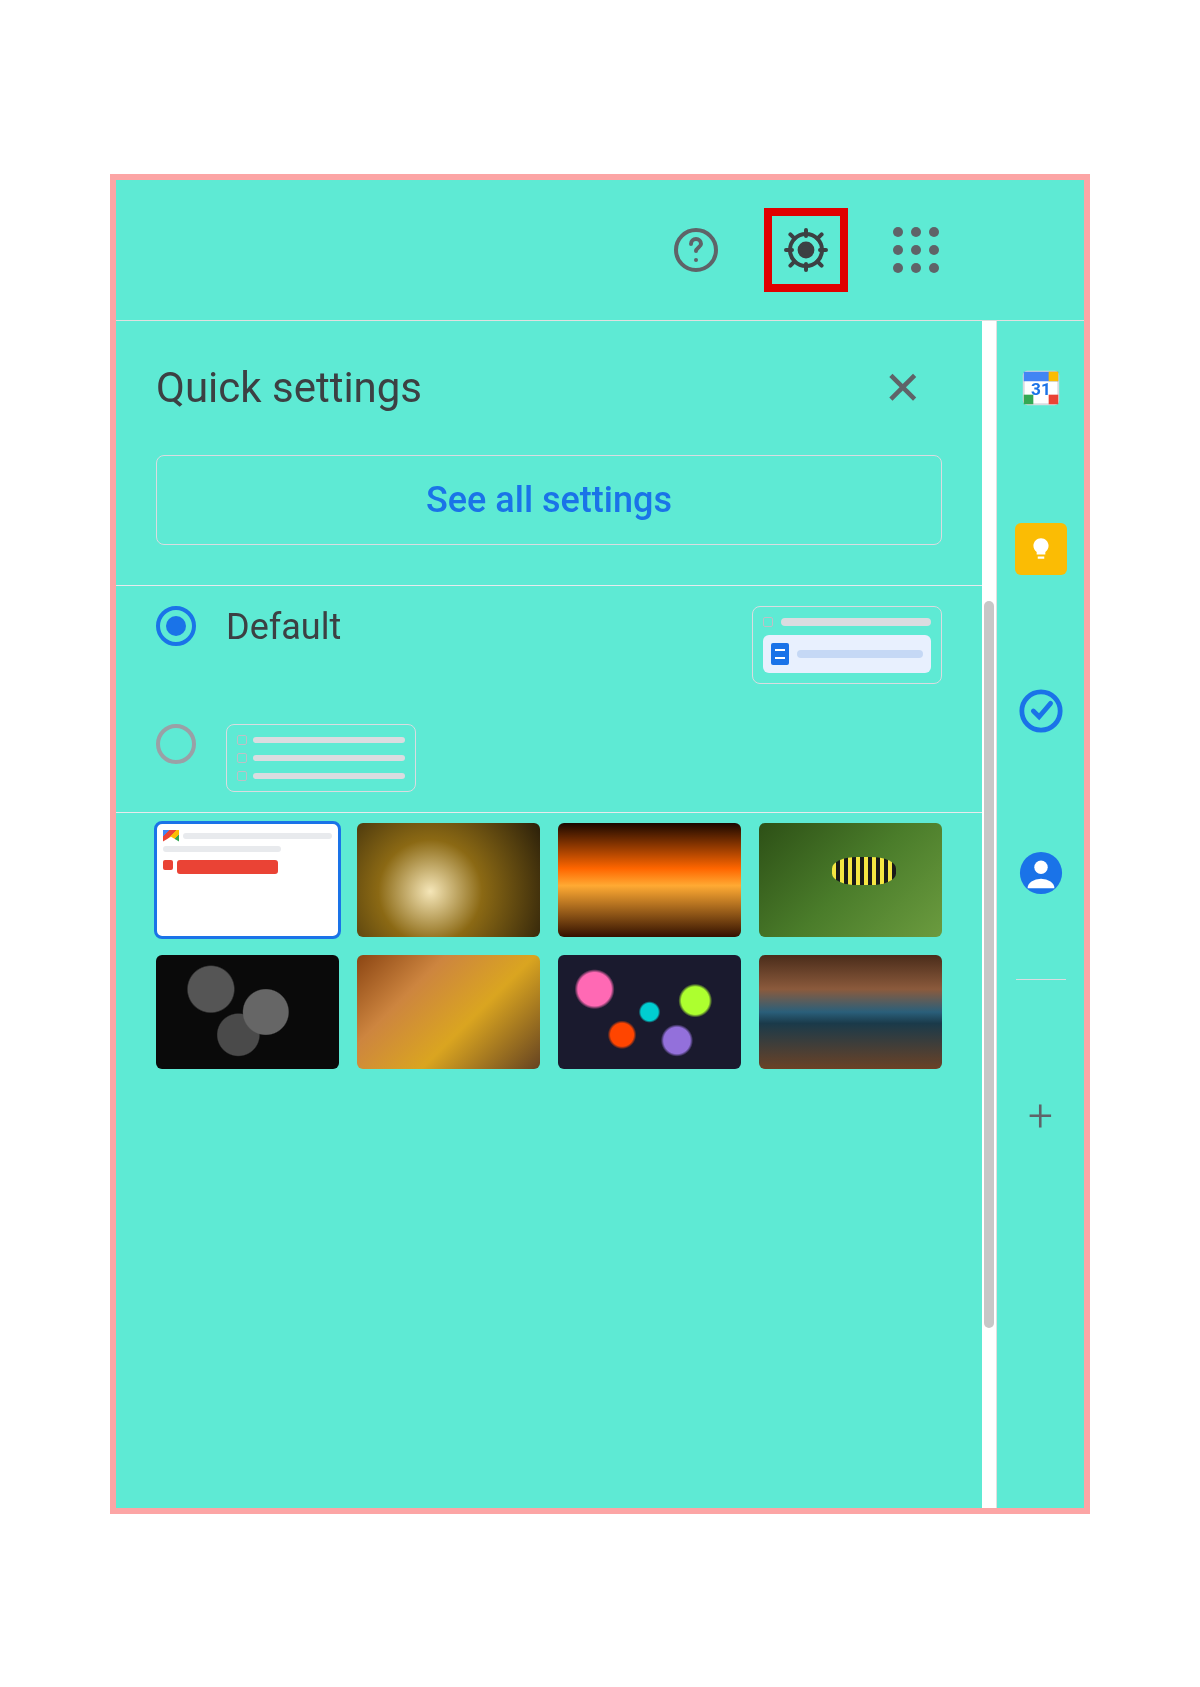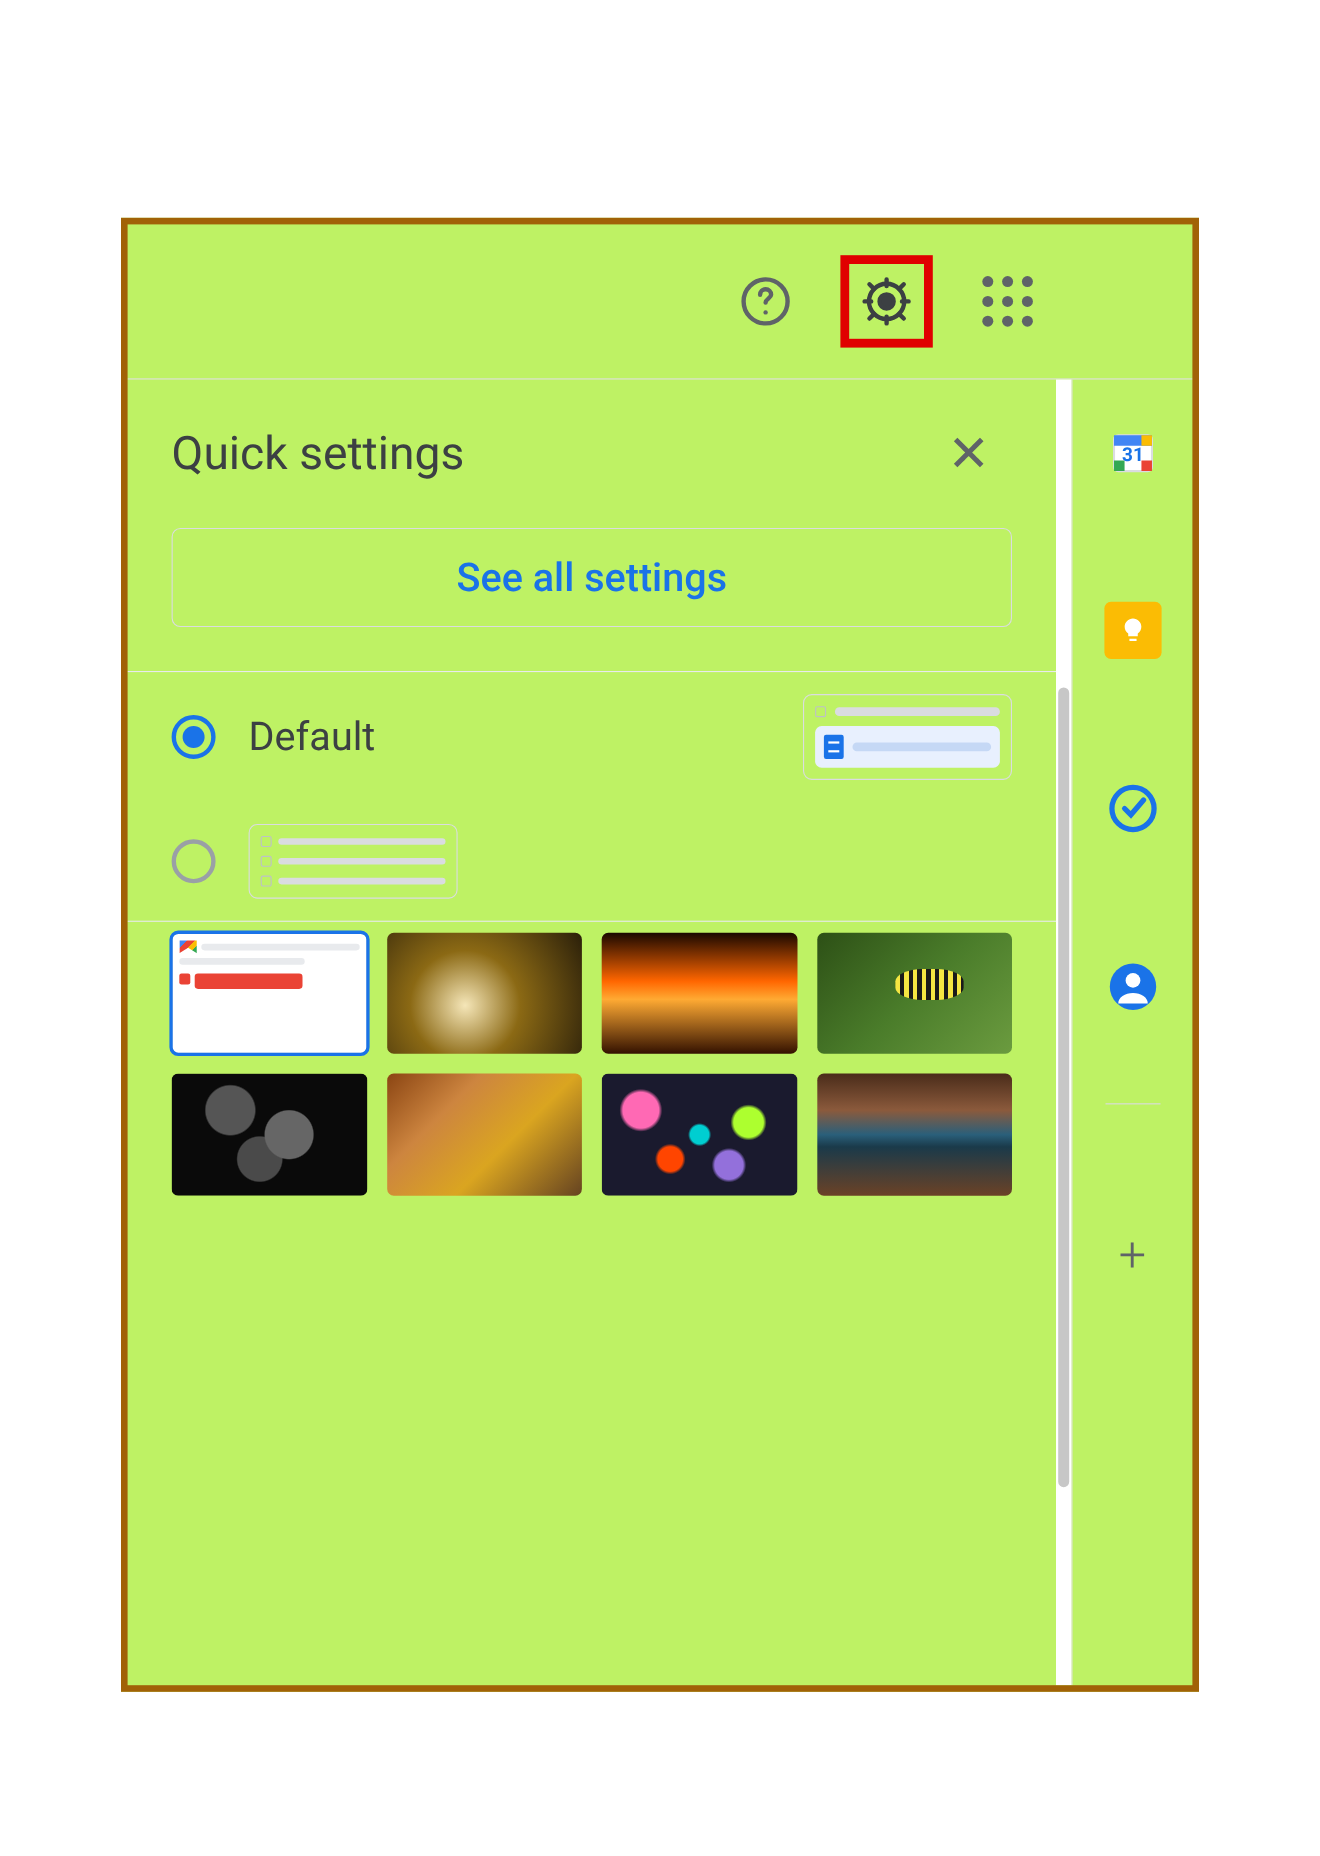--- a/index.html
+++ b/index.html
@@ -11,24 +11,23 @@
     height: 1687px;
     position: relative;
   }
   .frame {
     position: absolute;
     left: 50%;
     top: 50%;
     width: 980px;
     height: 1340px;
     transform: translate(-50%, -50%);
-    border: 6px solid #a16207;
-    background: #bef264;
+    border: 6px solid #fca5a5;
+    background: #5eead4;
     overflow: hidden;
-    margin-top: 24px;
   }
   
   .header {
     height: 140px;
     display: flex;
     align-items: center;
     justify-content: flex-end;
     padding-right: 140px;
     gap: 40px;
   }
@@ -79,21 +78,21 @@
     content: '';
     position: absolute;
     top: 280px;
     bottom: 180px;
     left: 2px;
     right: 2px;
     background: #c7c7c7;
     border-radius: 6px;
   }
   .sidepanel {
-    width: 110px;
+    width: 88px;
     border-left: 1px solid #e0e0e0;
     display: flex;
     flex-direction: column;
     align-items: center;
     padding-top: 40px;
     gap: 110px;
   }
   .side-icon {
     width: 52px; height: 52px;
     display: flex; align-items: center; justify-content: center;
@@ -135,21 +134,21 @@
   .section-divider { height: 1px; background: #e8eaed; }
   .section-label {
     padding: 40px 40px 20px 40px;
     font-size: 26px;
     letter-spacing: 2px;
     color: #5f6368;
     font-weight: 500;
   }
   .density-row {
     display: flex;
-    align-items: center;
+    align-items: flex-start;
     padding: 20px 40px;
     gap: 30px;
   }
   .radio {
     width: 40px; height: 40px;
     border: 4px solid #9aa0a6;
     border-radius: 50%;
     flex-shrink: 0;
     display: flex; align-items: center; justify-content: center;
   }

